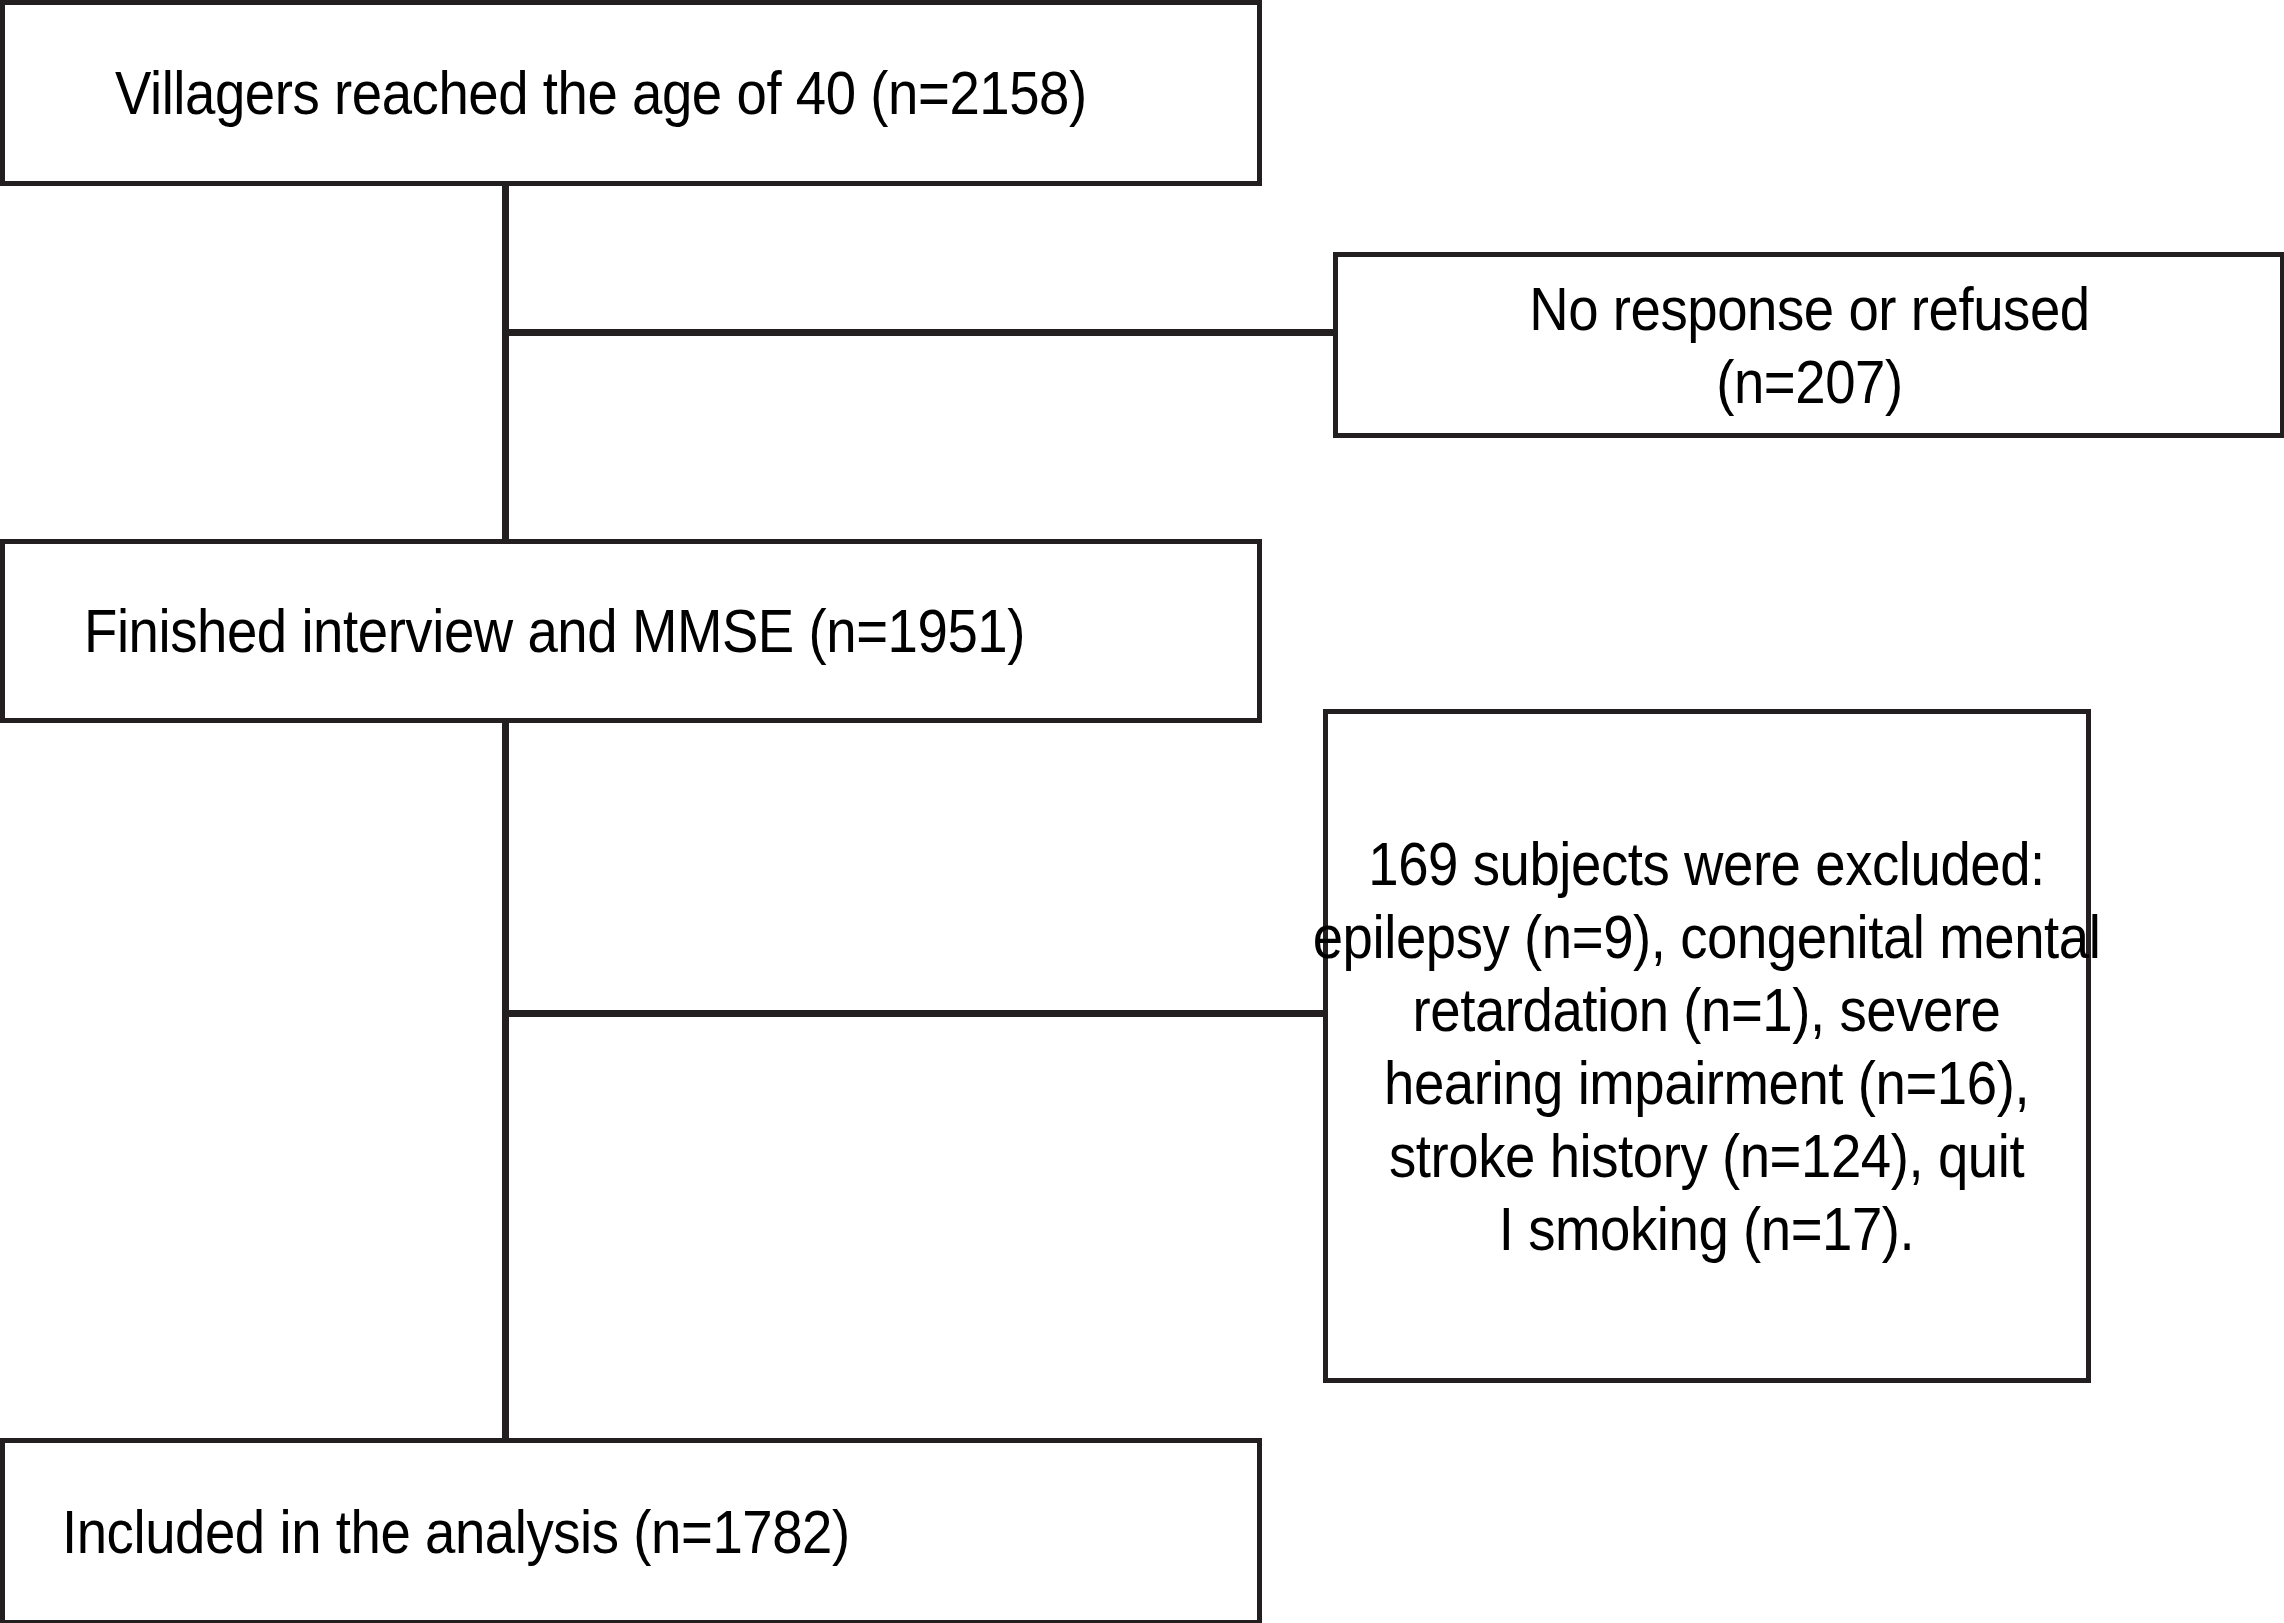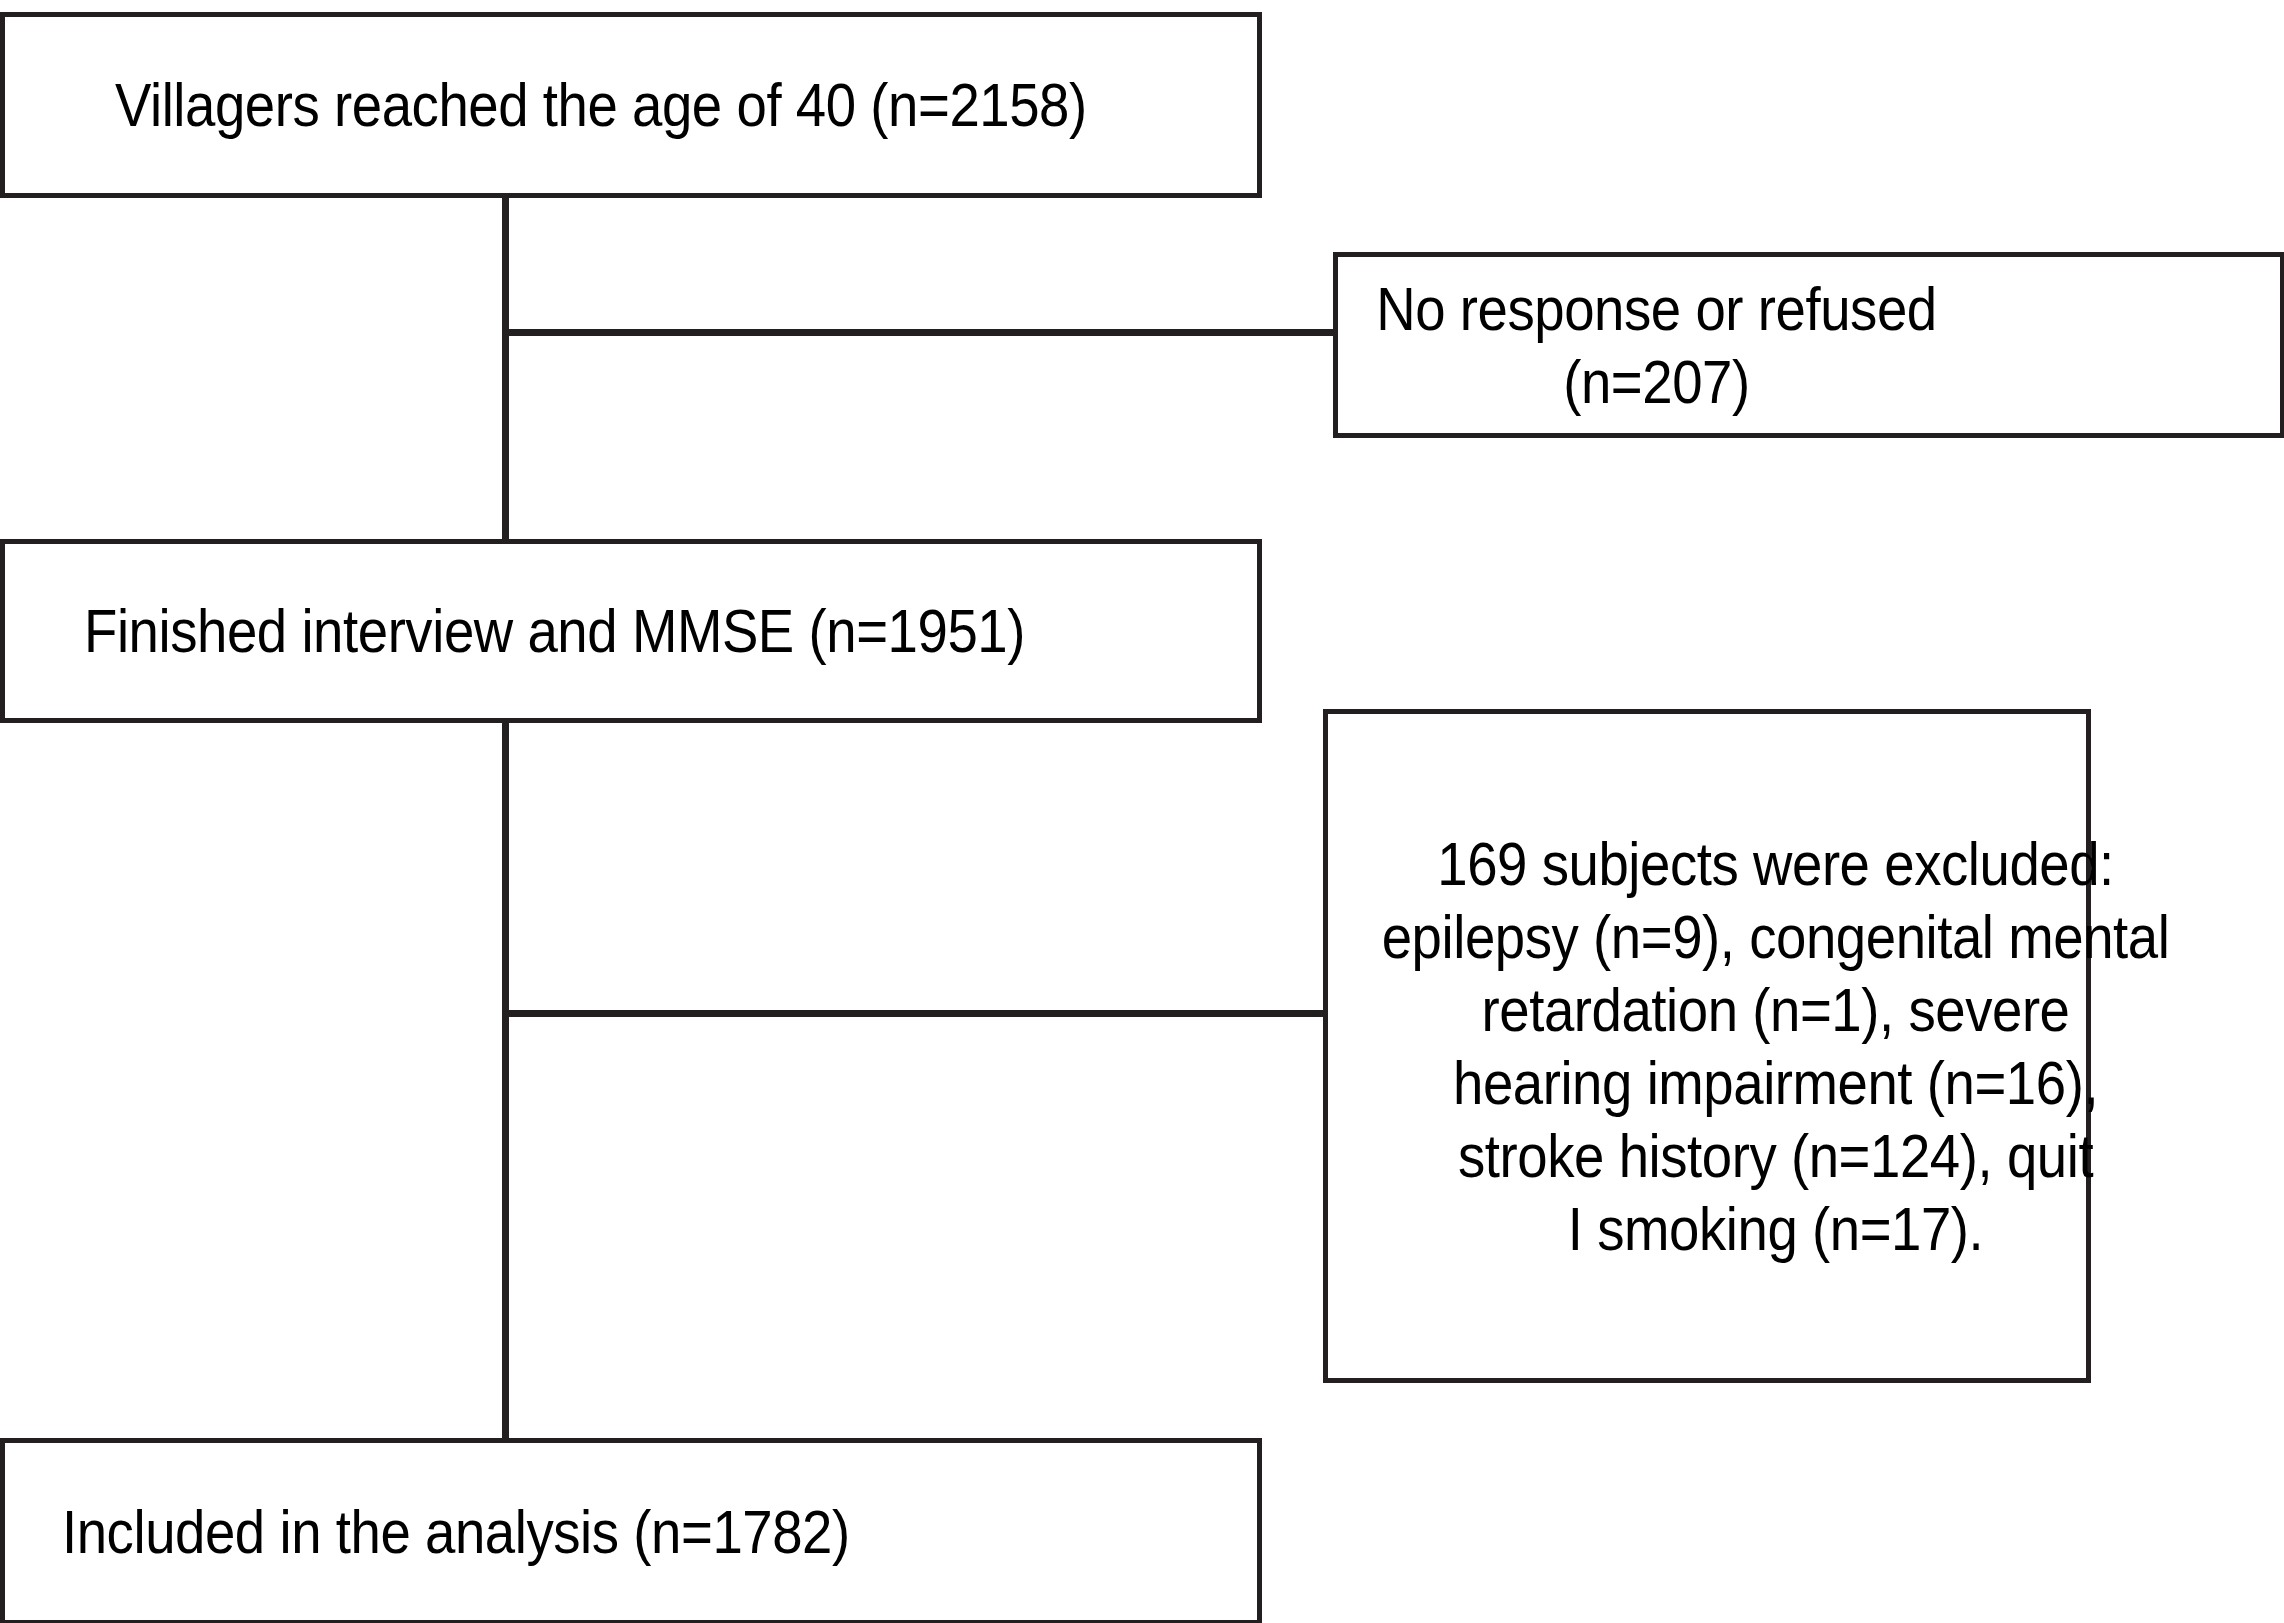--- a/index.html
+++ b/index.html
@@ -21,37 +21,38 @@
     border: 5.9px solid #231f20;
     background: #ffffff;
     display: flex;
     align-items: center;
     z-index: 2;
   }
   .flow-box.left-align {
     justify-content: flex-start;
   }
   .flow-box.center-align {
+    justify-content: center;
   }
   .box-text {
     color: #000000;
     font-size: 62px;
     line-height: 1.18;
     letter-spacing: -0.5px;
     font-stretch: condensed;
     transform: scaleX(0.88);
     transform-origin: left center;
     white-space: pre;
   }
   .box-text.centered {
     transform-origin: center center;
     text-align: center;
   }
   
-  #box-enrolled  { left: 0px;    top: 0px;    width: 1262px; height: 186px; margin-top: 12px; }
+  #box-enrolled  { left: 0px;    top: 0px;    width: 1262px; height: 186px; }
   #box-norespond { left: 1333px; top: 252px;  width: 952px;  height: 186px; }
   #box-finished  { left: 0px;    top: 493px;  width: 1262px; height: 184px; margin-top: 46px; }
   #box-excluded  { left: 1323px; top: 709px;  width: 768px;  height: 674px; }
   #box-included  { left: 0px;    top: 1438px; width: 1262px; height: 187px; }
 
   #box-enrolled  .box-text { margin-left: 110px; }
   #box-finished  .box-text { margin-left: 79px; }
   #box-included  .box-text { margin-left: 57px; }
 
   

